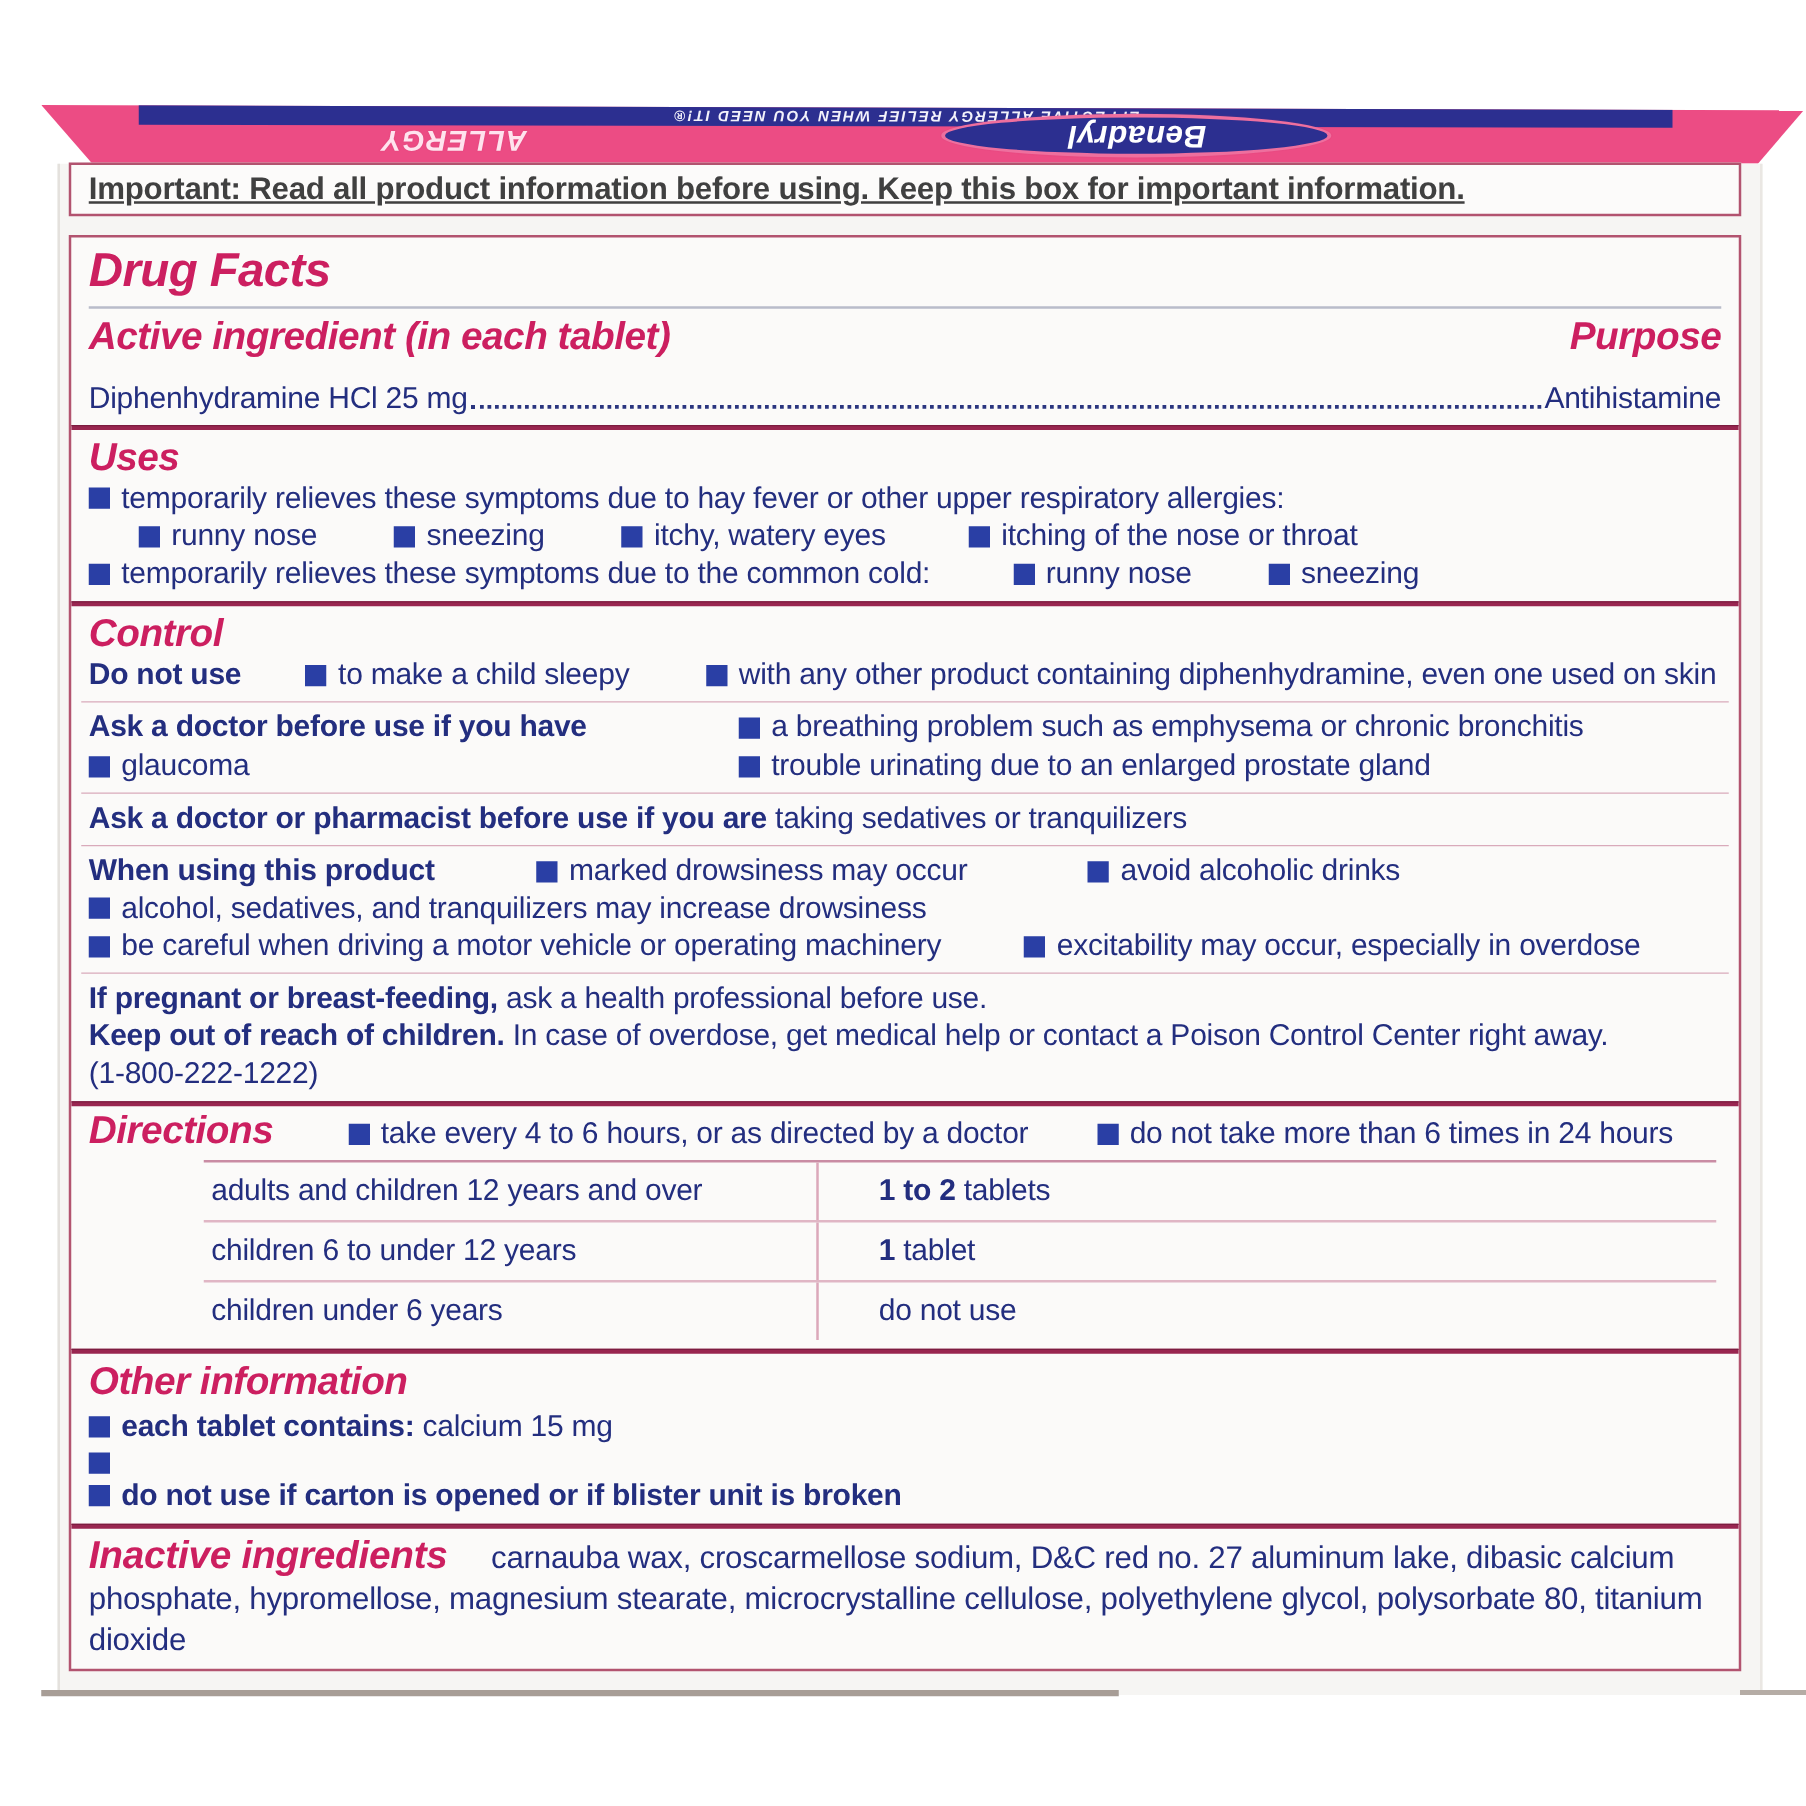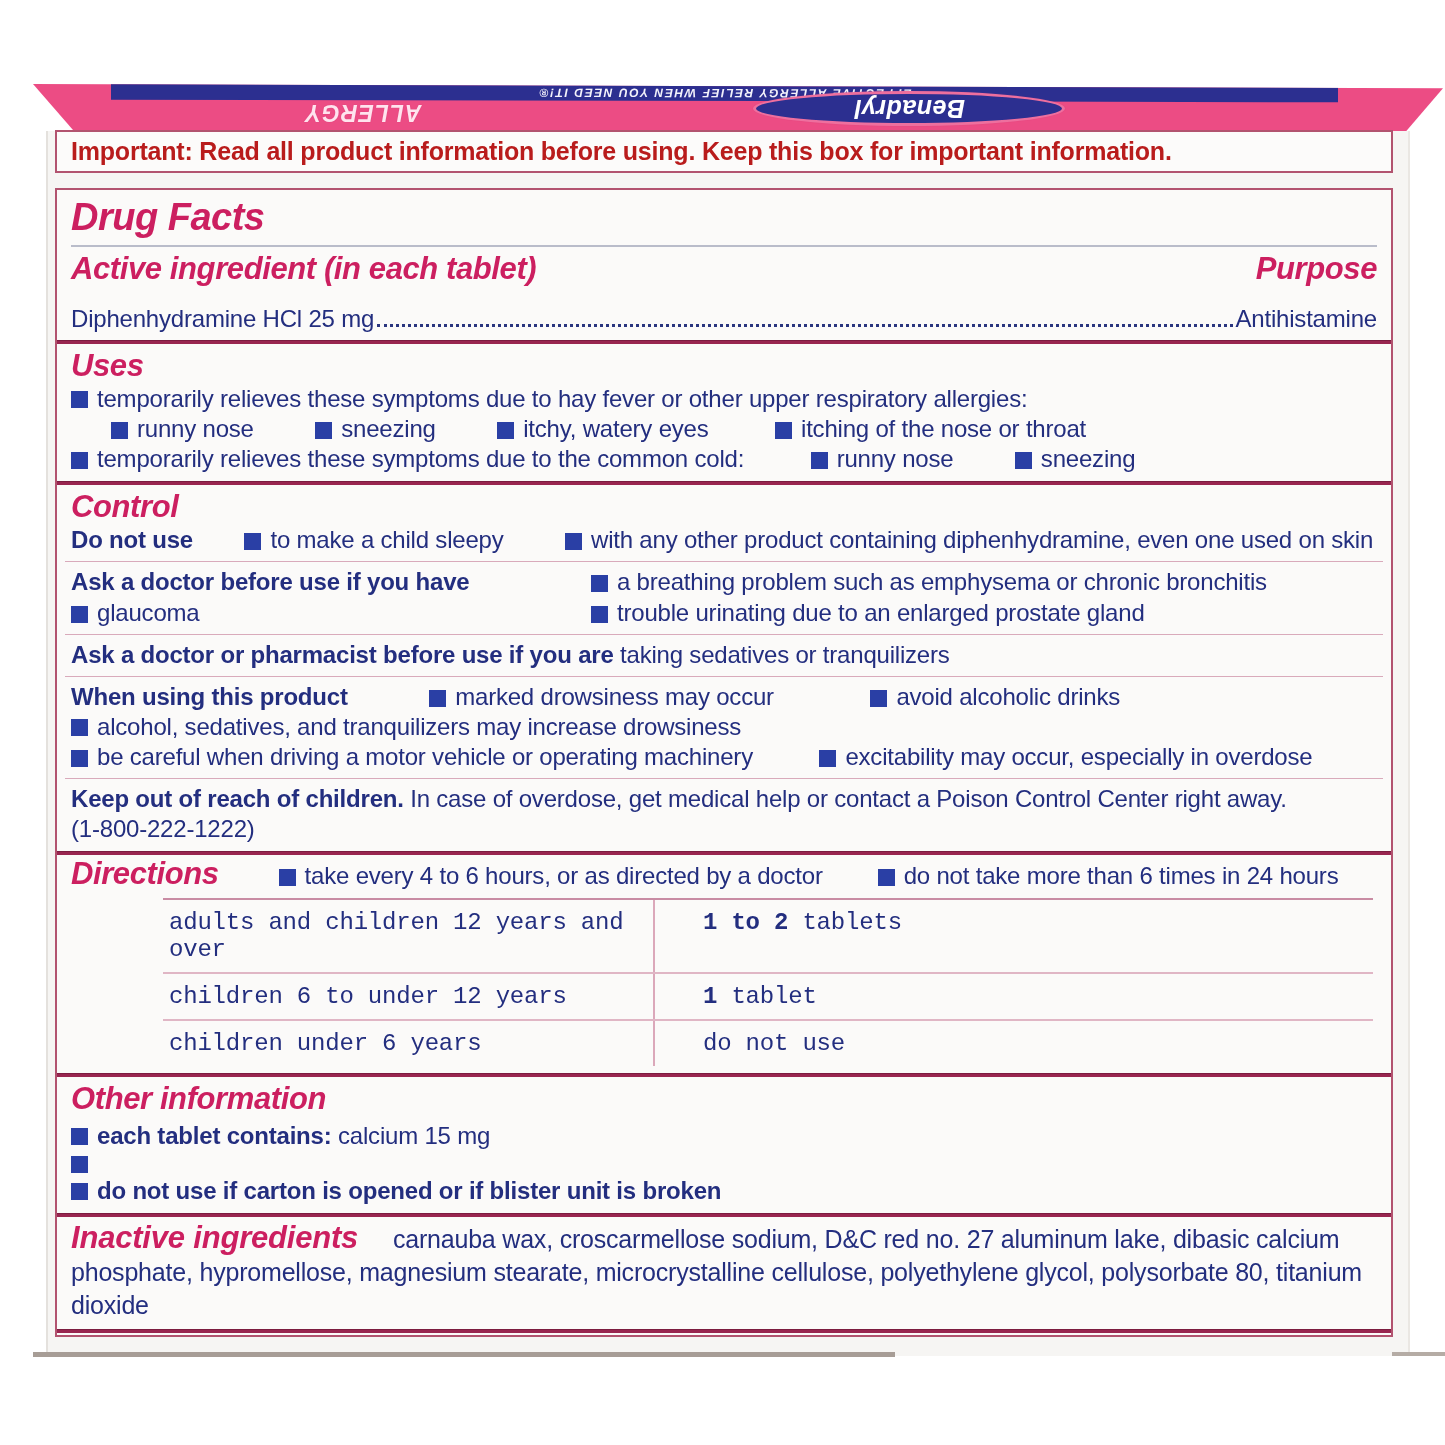--- a/index.html
+++ b/index.html
@@ -26,21 +26,21 @@
   
   .box-face { position:absolute; left:46px; top:131px; width:1364px; height:1225px;
     background:#f6f5f3; border-left:2px solid #e4e1dd; border-right:2px solid #eae7e3; }
 
   .bottom-line-a { position:absolute; left:33px; top:1352px; width:862px; height:5px; background:#a79d96; }
   .bottom-line-b { position:absolute; left:1392px; top:1352px; width:53px; height:4px; background:#b5aca5; }
 
   
   .important-box { position:absolute; left:55px; top:130px; width:1338px; height:43px;
     background:#fcfbfa; border:2px solid #b2536f; display:flex; align-items:center; padding-left:14px; }
-  .important-box span { font-weight:bold; font-size:25px; color:#b91c1c; letter-spacing:-0.2px; }
+  .important-box span { font-weight:bold; font-size:25px; color:#404040; letter-spacing:-0.2px;text-decoration:underline; }
 
   
   .panel { position:absolute; left:55px; top:188px; width:1338px; height:1149px;
     background:#fbfaf9; border:2.5px solid #b2536f; padding:0 14px; overflow:hidden; }
 
   .pinkhead { color:#cc1f60; font-weight:bold; font-style:italic; }
   .df-title { font-size:38px; line-height:46px; margin-top:4px; letter-spacing:-0.5px; }
   .thin-gray { height:2px; background:#b9bcca; margin:5px 0 3px 0; }
 
   .ai-row { display:flex; justify-content:space-between; font-size:31px; line-height:38px; letter-spacing:-0.4px; }
@@ -64,21 +64,21 @@
   .g60 { display:inline-block; width:60px; } .g75 { display:inline-block; width:75px; }
   .g90 { display:inline-block; width:90px; }
 
   .warn-grid { display:grid; grid-template-columns:520px 1fr; row-gap:1px; }
 
   .dir-head-row { display:flex; align-items:baseline; }
   .dir-head-row .sec-head { margin-top:0; }
 
   .dose-table { margin:6px 0 6px 92px; width:calc(100% - 96px);
     border-top:2px solid #c98ca4; }
-  .dose-row { display:grid; grid-template-columns:490px 1fr; border-bottom:2px solid #e0b6c5;font-family:Liberation Mono, monospace; }
+  .dose-row { display:grid; grid-template-columns:490px 1fr; border-bottom:2px solid #e0b6c5; }
   .dose-row:last-child { border-bottom:none; }
   .dose-row > div { padding:9px 0 9px 6px; font-size:24px; letter-spacing:-0.2px; }
   .dose-col2 { border-left:2px solid #dba8ba; padding-left:48px !important; }
 
   .oi-line { margin-top:4px; }
 
   .inactive-p { font-size:25px; line-height:33px; margin-top:4px; letter-spacing:-0.2px; }
   .inactive-p .pinkhead { font-size:31px; margin-right:28px; }
 </style>
 </head>
@@ -175,20 +175,24 @@
       <span class="sq"></span>
       <span>alcohol, sedatives, and tranquilizers may increase drowsiness</span>
     </div>
     <div class="t">
       <span class="it"><span class="sq"></span><span>be careful when driving a motor vehicle or operating machinery</span></span><span class="g60"></span>
       <span class="it"><span class="sq"></span><span>excitability may occur, especially in overdose</span></span>
     </div>
 
     <div class="thin"></div>
 
+    <div class="t">
+      <span class="b">If pregnant or breast-feeding,</span>
+      <span>ask a health professional before use.</span>
+    </div>
     <div class="t">
       <span class="b">Keep out of reach of children.</span>
       <span>In case of overdose, get medical help or contact a Poison Control Center right away.</span>
     </div>
     <div class="t">(1-800-222-1222)</div>
 
     <div class="bar"></div>
 
     <div class="dir-head-row">
       <span class="pinkhead sec-head">Directions</span>

